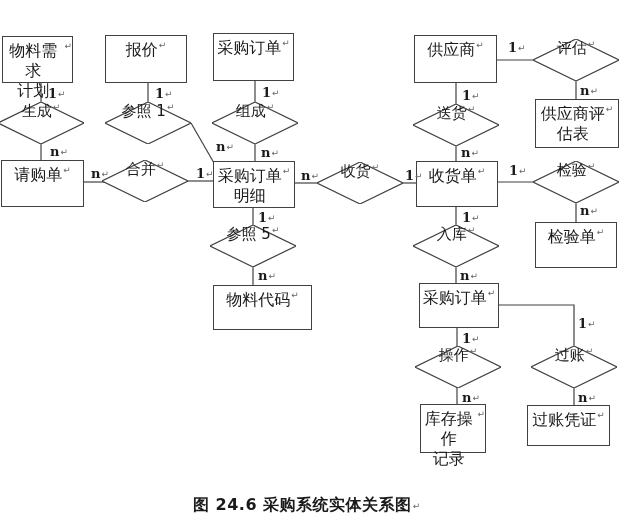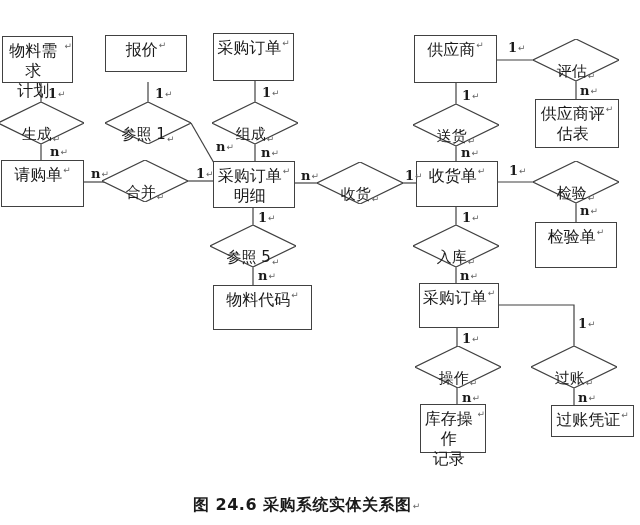--- a/index.html
+++ b/index.html
@@ -9,21 +9,21 @@
   .lines{position:absolute;left:0;top:0;z-index:1;}
   .lines line,.lines polyline{stroke:var(--line);stroke-width:1.2;fill:none;}
   .entity{position:absolute;z-index:2;background:#fff;border:1.2px solid var(--line);
           display:flex;justify-content:center;align-items:flex-start;padding-top:4px;
           box-sizing:border-box;text-align:center;}
   .entity .lbl{font-size:16px;line-height:20px;white-space:pre-line;}
   .diamond{position:absolute;z-index:2;width:86px;height:42px;}
   .diamond svg{position:absolute;left:0;top:0;}
   .diamond polygon{fill:#fff;stroke:var(--line);stroke-width:1.2;}
   .diamond .txt{position:absolute;left:0;top:0;width:86px;height:42px;
-                display:flex;align-items:flex-end;justify-content:center;}
+                display:flex;align-items:flex-start;justify-content:center;}
   .diamond .lbl{font-size:15px;white-space:pre;}
   .card{position:absolute;z-index:3;font-family:"DejaVu Serif",serif;
         font-weight:700;font-size:13px;line-height:13px;}
   .mark{font-size:9px;color:#666;margin-left:1px;font-weight:400;
         font-family:"DejaVu Sans",sans-serif;vertical-align:1px;}
   #caption{position:absolute;left:193px;top:481px;z-index:3;font-weight:bold;
            font-size:16px;letter-spacing:0.5px;margin-top:14px;}
   #watermark{position:absolute;right:8px;top:492px;z-index:3;font-size:20px;
              color:var(--wm);letter-spacing:2px;font-weight:bold;
              text-shadow:1px 1px 0 #efefef;}
@@ -58,21 +58,21 @@
     <line x1="457" y1="384" x2="457" y2="405"></line>
     <polyline points="498,305 574,305 574,350"></polyline>
     <line x1="574" y1="384" x2="574" y2="406"></line>
   </svg>
 
   <div class="entity" style="left:2px;top:36px;width:71px;height:47px">
       <span class="lbl">物料需求
 计划</span>
       <span class="mark">↵</span>
     </div>
-  <div class="entity" style="left:105px;top:35px;width:82px;height:37px">
+  <div class="entity" style="left:105px;top:35px;width:82px;height:48px">
       <span class="lbl">报价</span>
       <span class="mark">↵</span>
     </div>
   <div class="entity" style="left:213px;top:33px;width:81px;height:48px">
       <span class="lbl">采购订单</span>
       <span class="mark">↵</span>
     </div>
   <div class="entity" style="left:414px;top:35px;width:83px;height:48px">
       <span class="lbl">供应商</span>
       <span class="mark">↵</span>
@@ -105,21 +105,21 @@
     </div>
   <div class="entity" style="left:419px;top:283px;width:80px;height:45px">
       <span class="lbl">采购订单</span>
       <span class="mark">↵</span>
     </div>
   <div class="entity" style="left:420px;top:404px;width:66px;height:49px">
       <span class="lbl">库存操作
 记录</span>
       <span class="mark">↵</span>
     </div>
-  <div class="entity" style="left:551px;top:405px;width:83px;height:32px">
+  <div class="entity" style="left:527px;top:405px;width:83px;height:41px">
       <span class="lbl">过账凭证</span>
       <span class="mark">↵</span>
     </div>
 
   <div class="diamond" style="left:-2px;top:102px">
       <svg width="86" height="42">
         <polygon points="0,21 43,0 86,21 43,42"></polygon>
       </svg>
       <div class="txt">
         <span class="lbl">生成</span>

